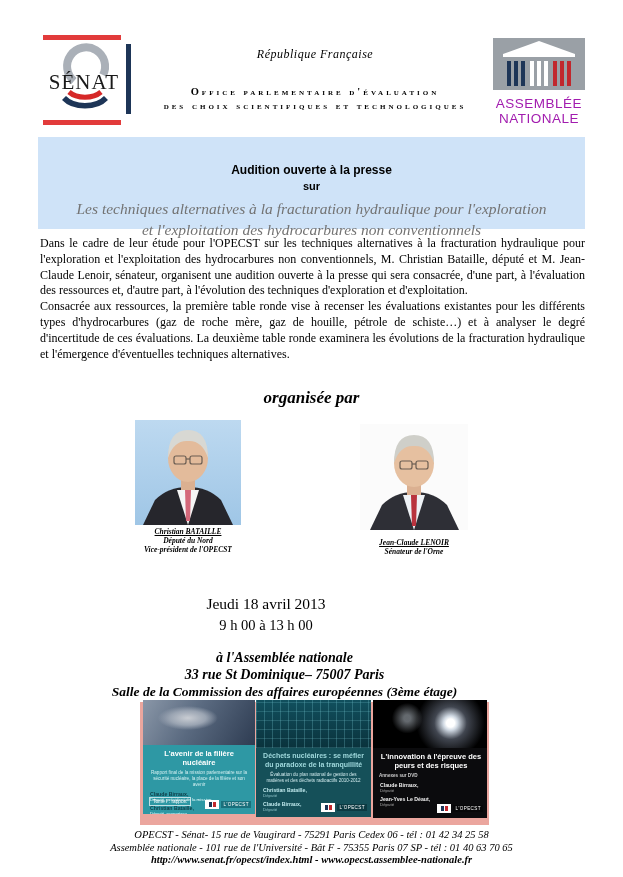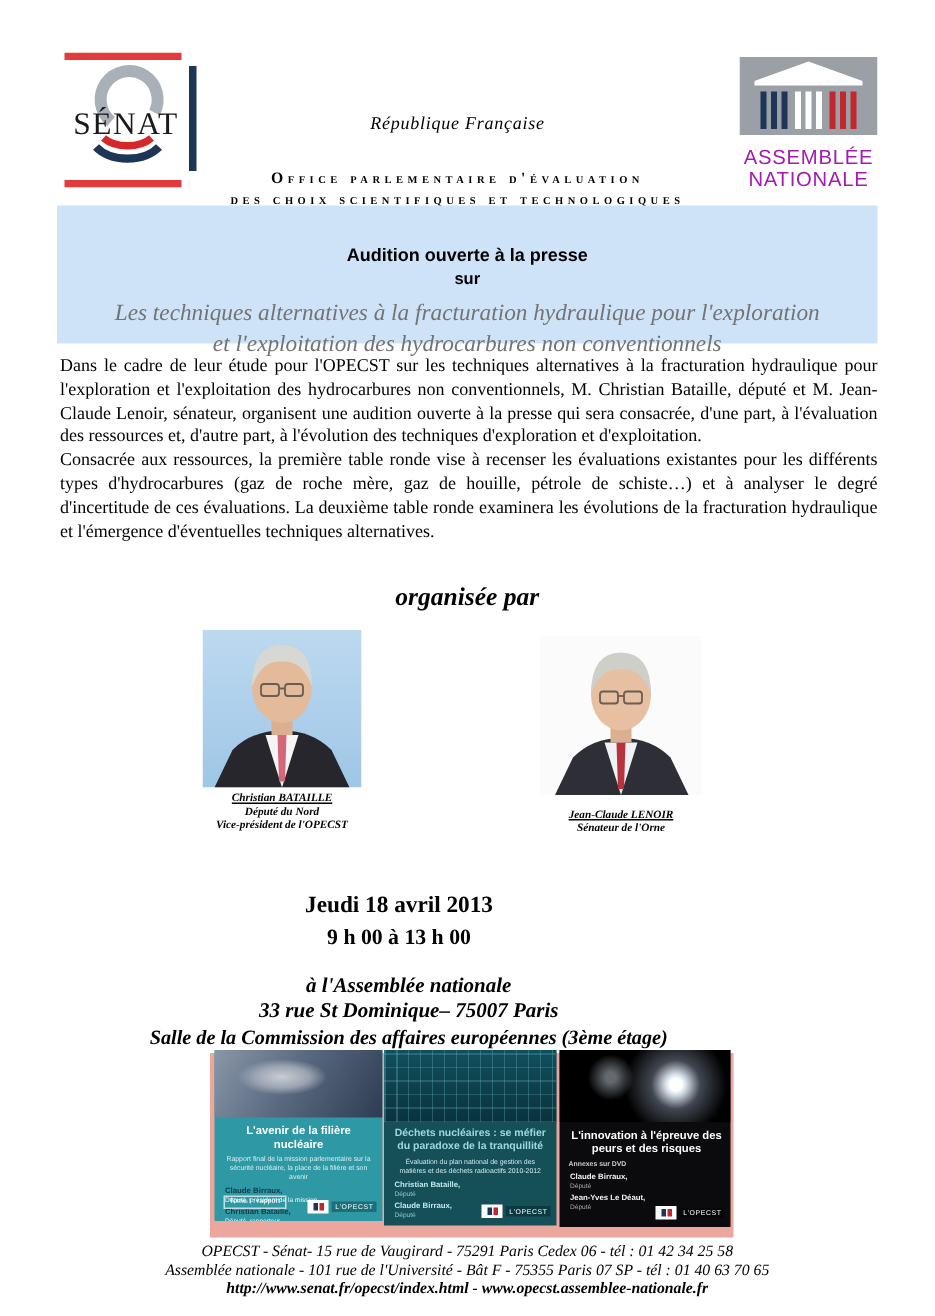--- a/index.html
+++ b/index.html
@@ -2,21 +2,21 @@
 <html><head>
 <meta charset="utf-8">
 <style>
   html,body{margin:0;padding:0;background:#ffffff;}
   .page{position:relative;width:623px;height:877px;background:#ffffff;overflow:hidden;
         font-family:"Liberation Serif", serif;color:#000;}
 
   
   .hdr{position:absolute;top:33px;left:40px;width:547px;height:92px;}
   .senat-logo{position:absolute;left:0;top:2px;width:92px;height:114px;}
-  .hdr-center{position:absolute;left:100px;top:14px;width:330px;text-align:center;margin-top:28px;}
+  .hdr-center{position:absolute;left:110px;top:14px;width:330px;text-align:center;}
   .republique{font-style:italic;font-size:12px;letter-spacing:.5px;}
   .office{font-weight:bold;font-size:10.5px;letter-spacing:3px;font-variant:small-caps;
           font-family:"Liberation Serif",serif;}
   .office.l1{margin-top:24px;}
   .office.l2{margin-top:3px;}
   .an-logo{position:absolute;right:0;top:5px;width:96px;text-align:center;}
   .an-text{color:#a21caf;font-family:"Liberation Sans",sans-serif;font-size:13.5px;
            letter-spacing:.5px;line-height:15px;margin-top:2px;}
 
   
@@ -39,25 +39,25 @@
   .speaker{position:absolute;width:150px;margin:0;text-align:center;}
   .speaker.s1{left:113px;top:420px;}
   .speaker.s2{left:339px;top:424px;}
   .speaker .photo{display:block;margin:0 auto;}
   .speaker figcaption{font-size:7.5px;line-height:9px;font-style:italic;font-weight:bold;}
   .s1 figcaption{margin-top:2px;}
   .s2 figcaption{margin-top:8px;}
   .speaker-name{text-decoration:underline;}
 
   
-  .date-block{position:absolute;left:0;top:595px;width:532px;text-align:center;font-weight:bold;}
+  .date-block{position:absolute;left:0;top:595px;width:532px;text-align:center;font-weight:normal;}
   .date-line{font-size:15.5px;}
   .time-line{font-size:14.5px;margin-top:4px;}
   .venue-block{position:absolute;left:0;top:649px;width:545px;text-align:center;
-               font-weight:bold;font-style:italic;}
+               font-weight:bold;font-style:italic;padding-left:12px;}
   .venue-line{font-size:14px;line-height:17px;}
   .room-line{font-size:13.5px;line-height:17px;}
 
   
   .covers-back{position:absolute;left:140px;top:702px;width:349px;height:123px;background:#eba69e;}
   .covers{position:absolute;left:143px;top:700px;width:345px;display:flex;}
   .cover{position:relative;overflow:hidden;font-family:"Liberation Sans",sans-serif;}
   .cover.c1{width:112px;height:114px;background:#2e98a4;}
   .cover.c2{width:115px;height:117px;background:#155059;margin-left:1px;}
   .cover.c3{width:114px;height:118px;background:#0b0b0d;margin-left:2px;}

